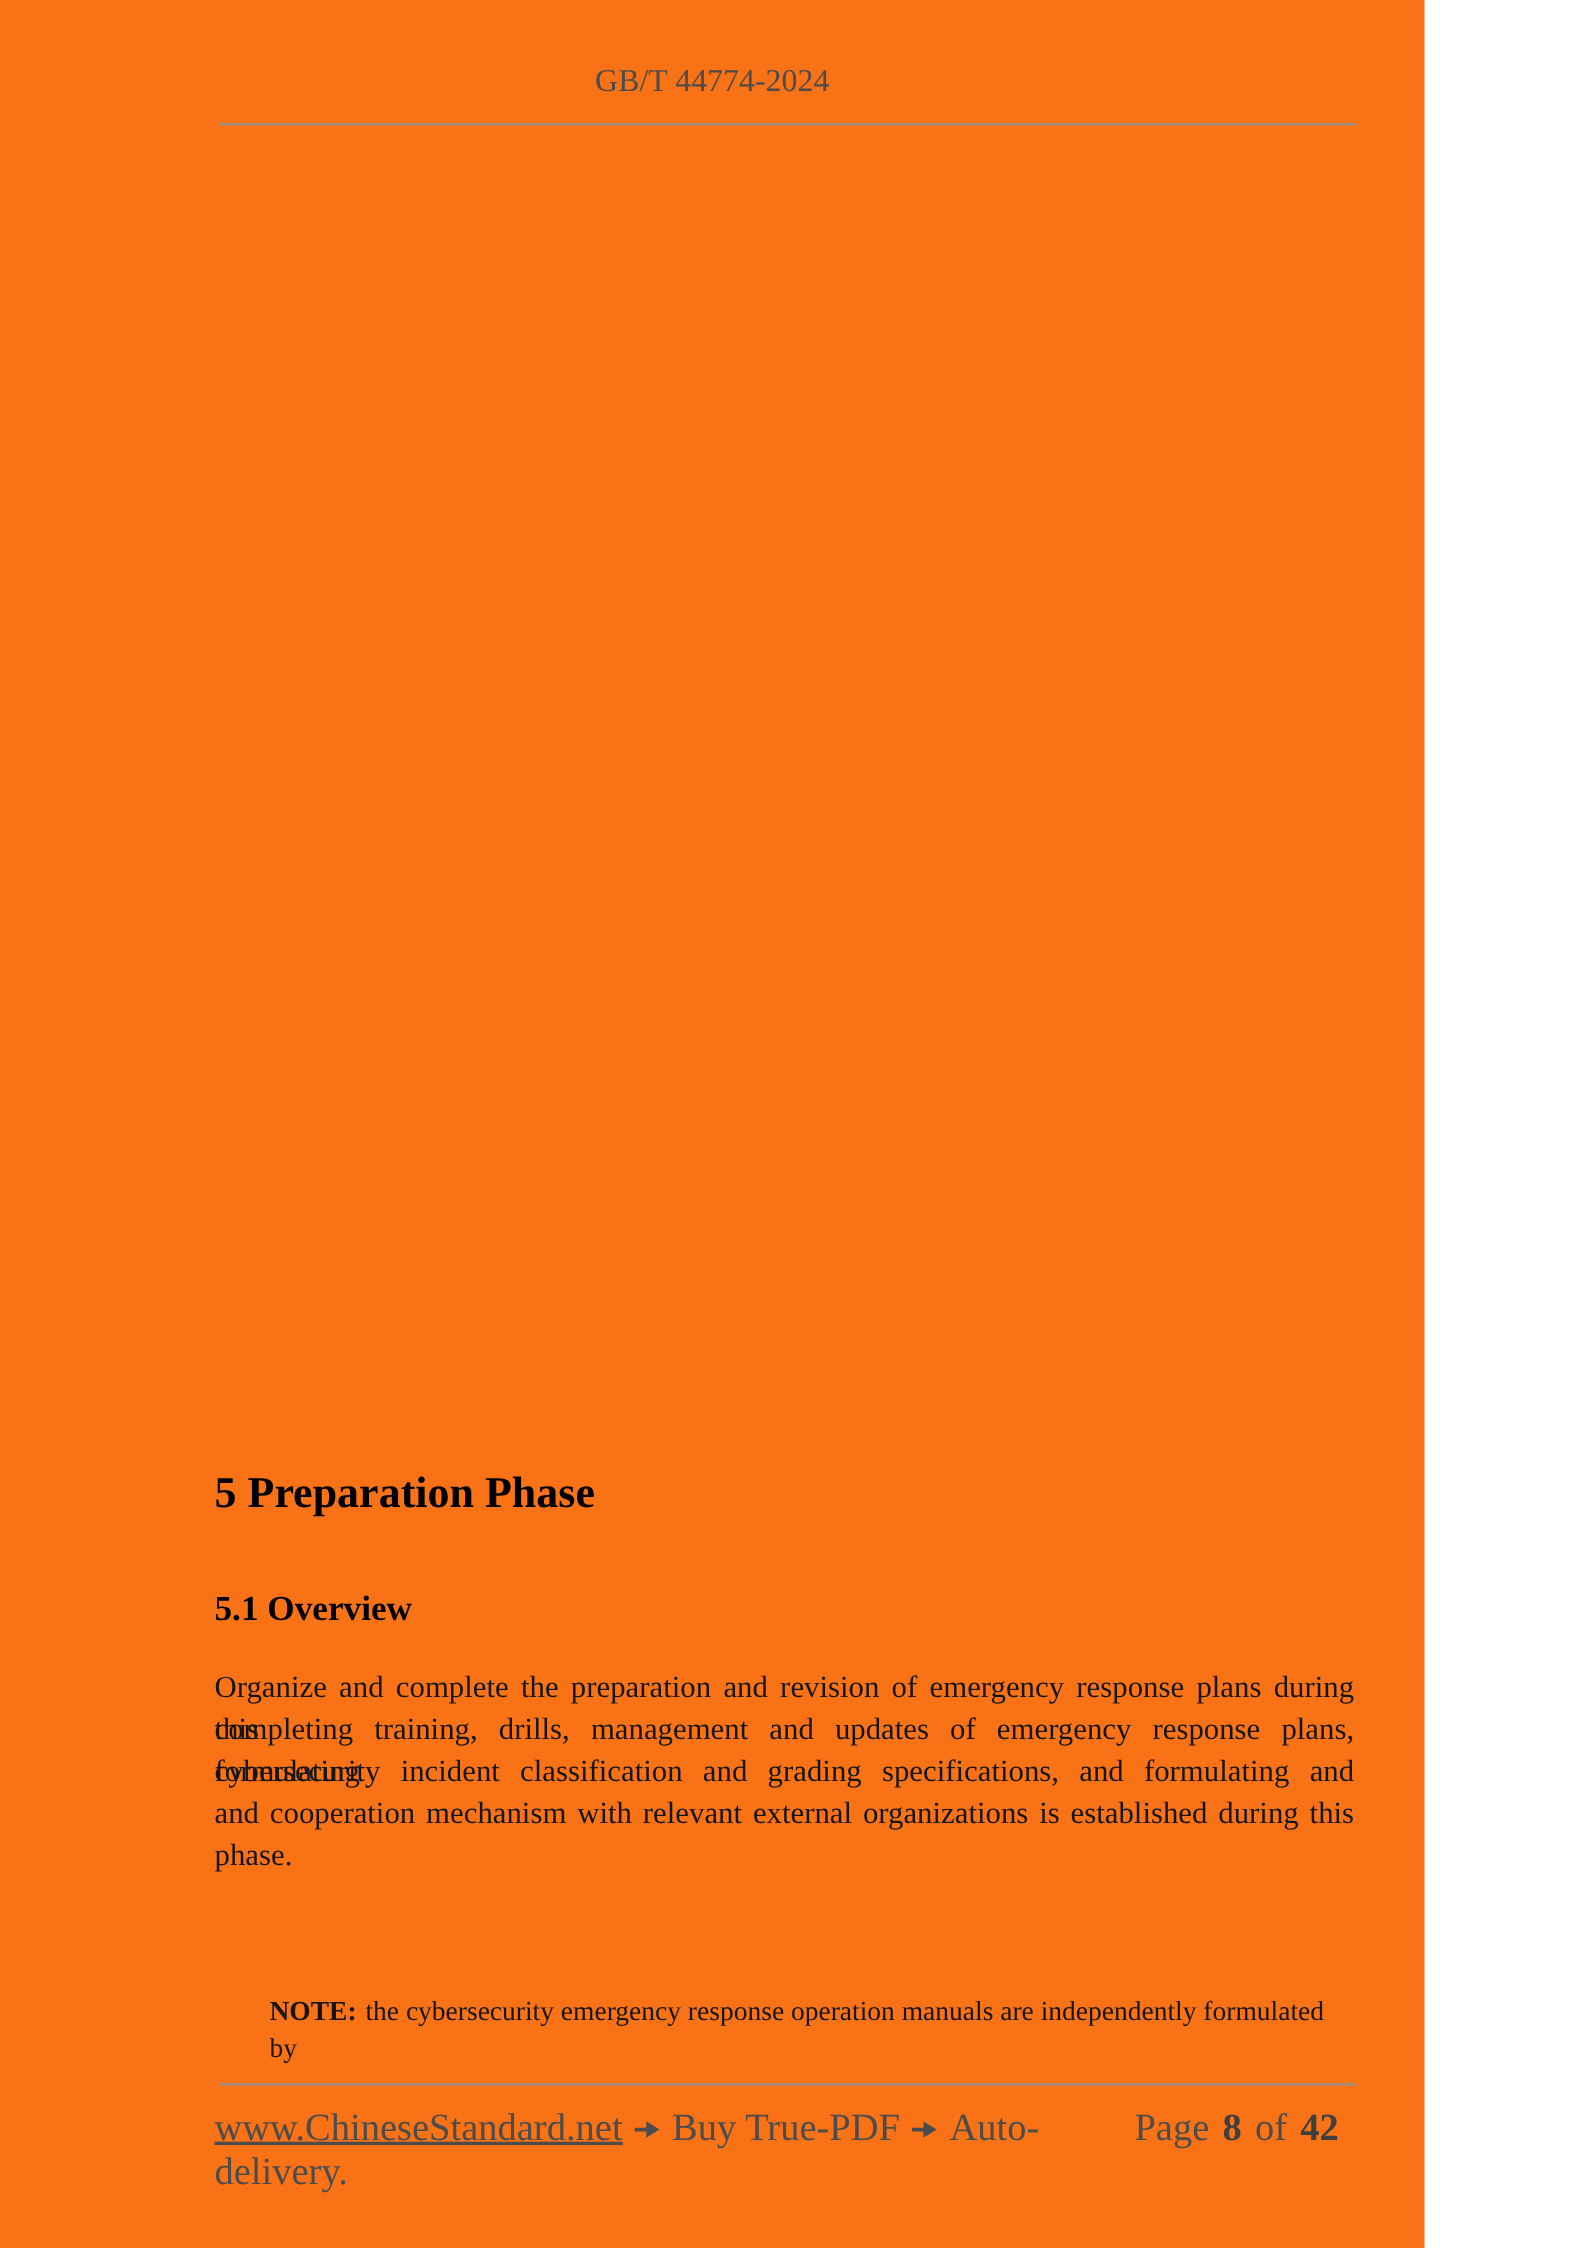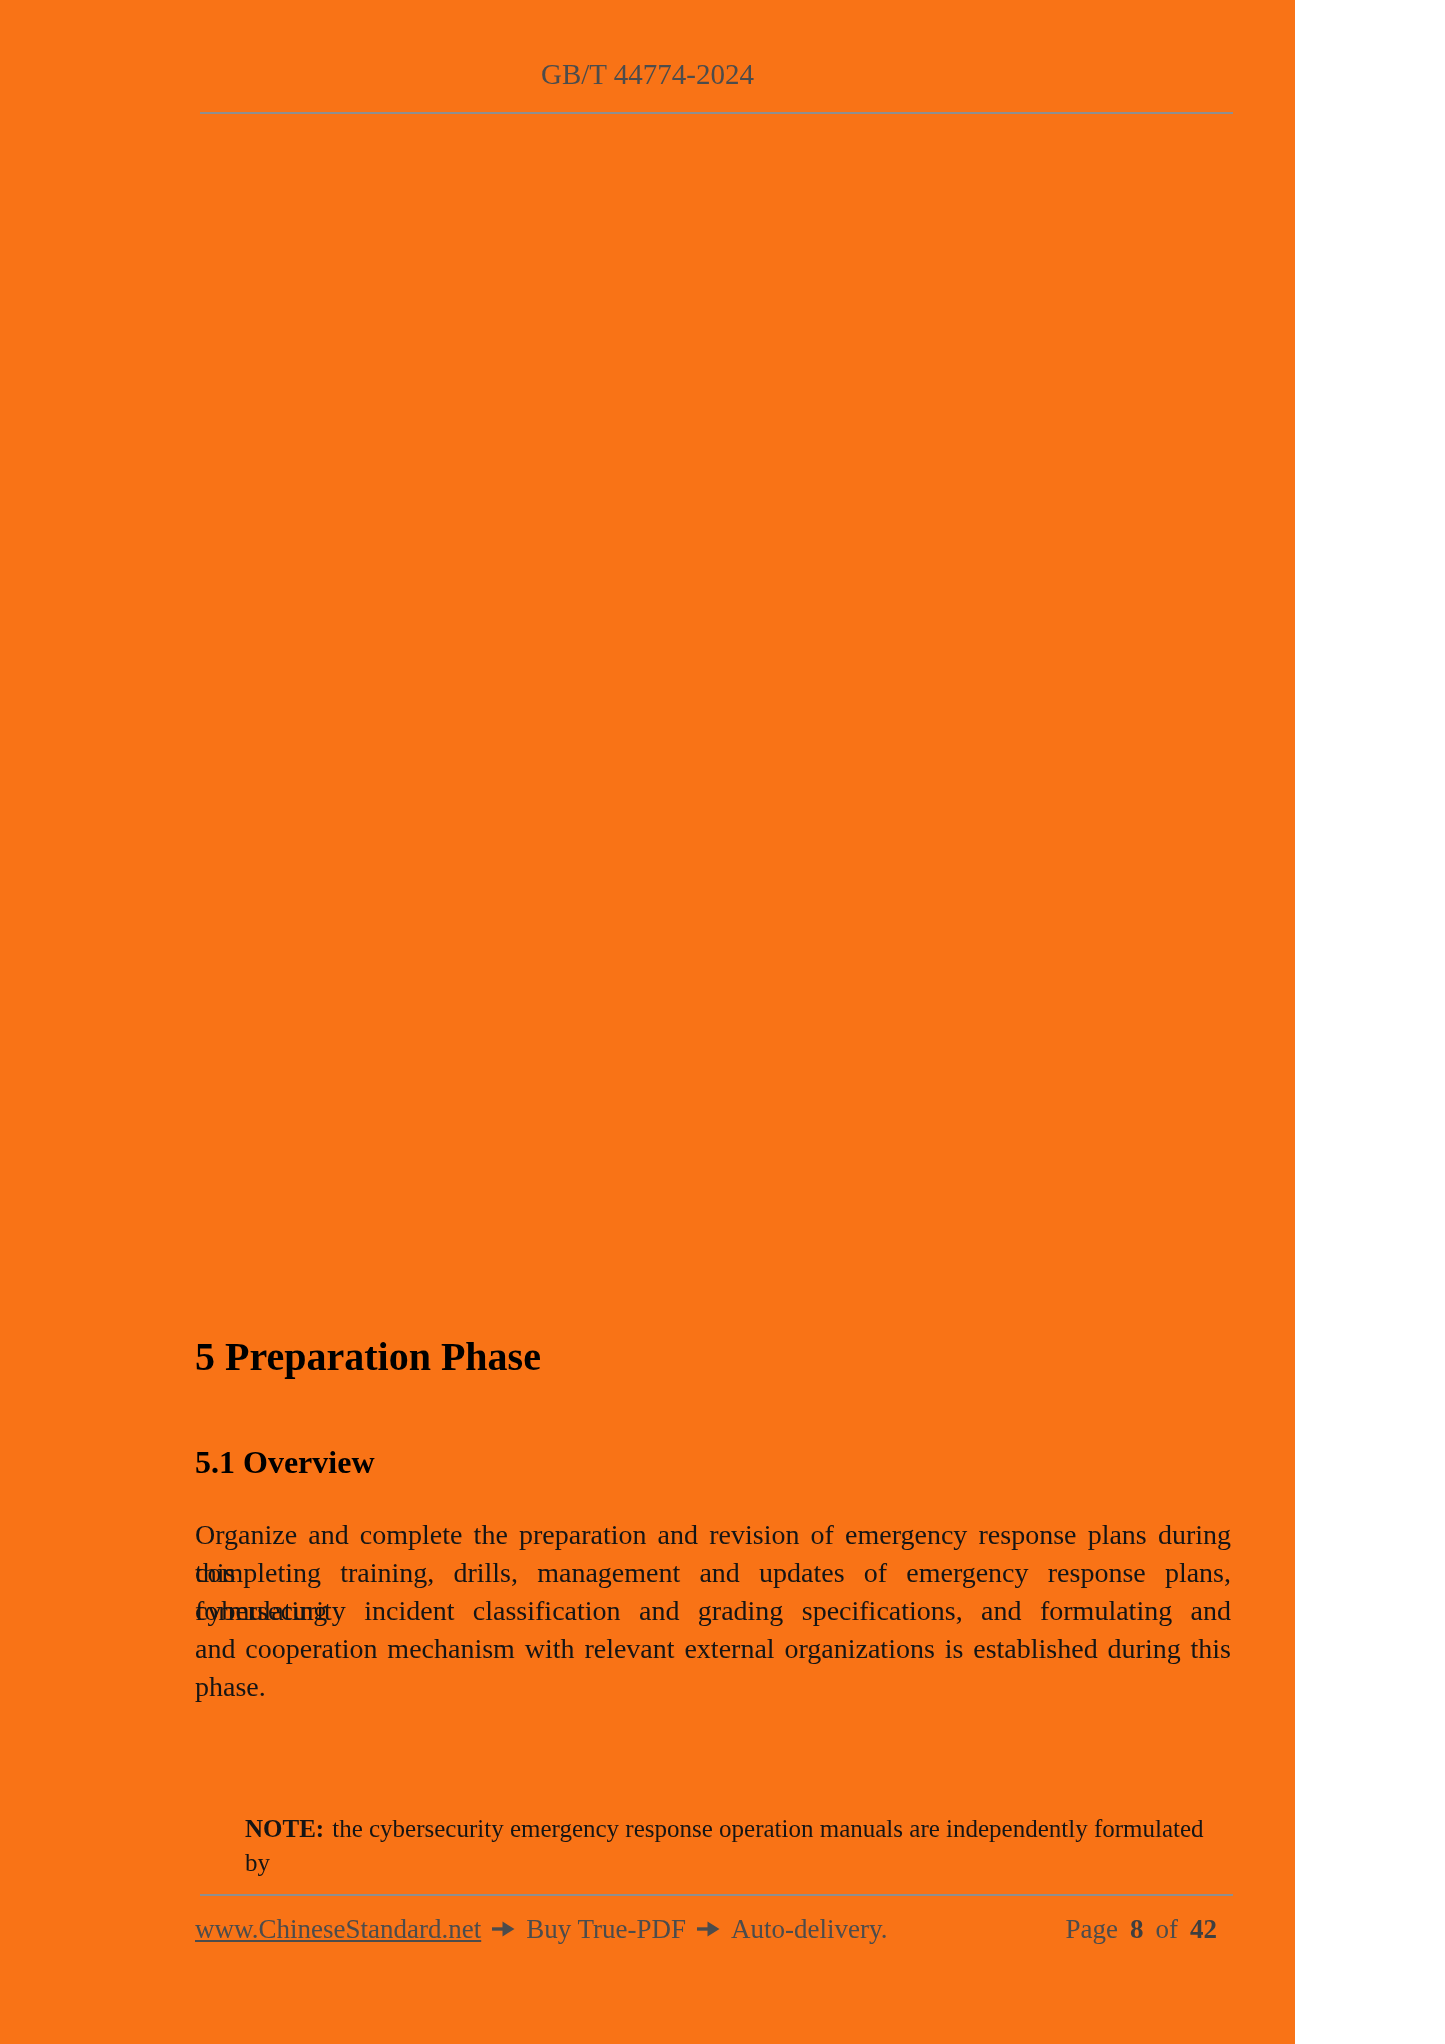--- a/index.html
+++ b/index.html
@@ -51,21 +51,21 @@
   .note{
     position:absolute;left:195px;top:1812px;width:1036px;
     padding-left:50px;box-sizing:border-box;
     font-size:25px;line-height:34px;
     color:var(--body-text,#151515);
   }
   .note-label{font-weight:bold;margin-right:8px;}
   .footer{
     position:absolute;left:195px;top:1914px;width:1038px;
     display:flex;justify-content:space-between;align-items:baseline;
-    font-size:27px;
+    font-size:35px;
     color:var(--muted-text,#4c4c4c);
   }
   .footer-left span{vertical-align:baseline;}
   .link{
     text-decoration:underline;
     color:inherit;
     cursor:pointer;
   }
   .arrow-icon{
     display:inline-block;

